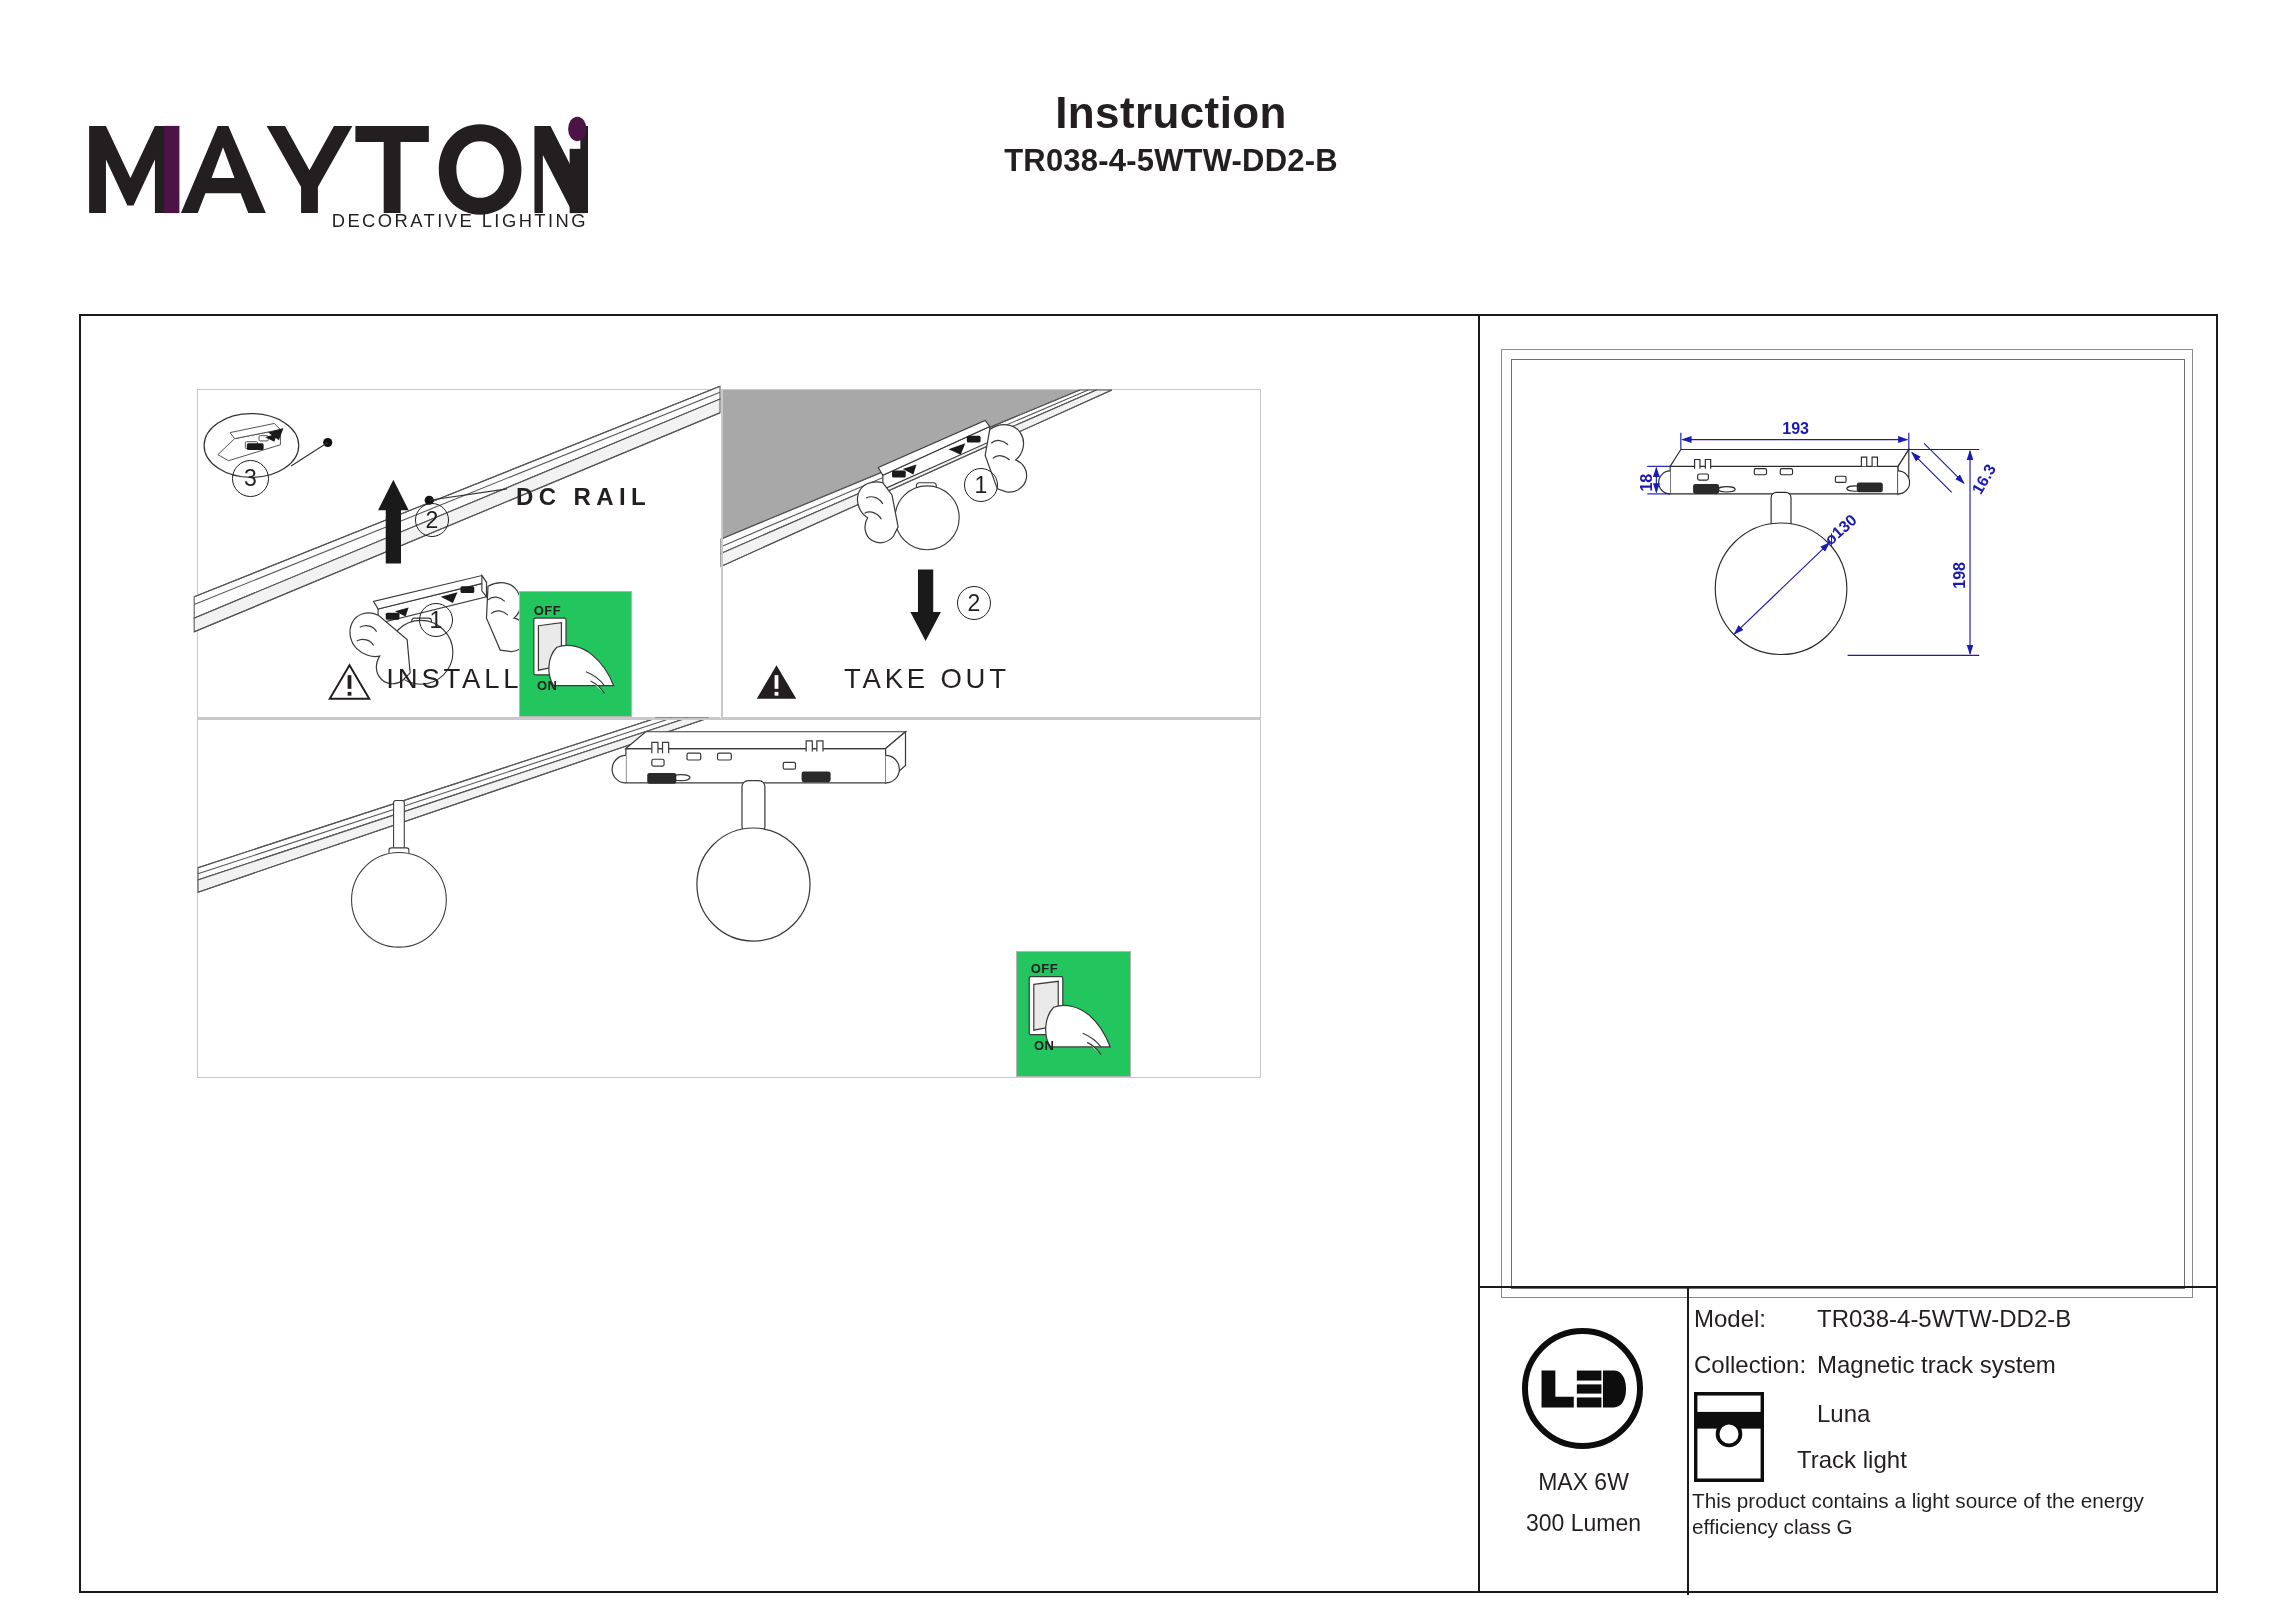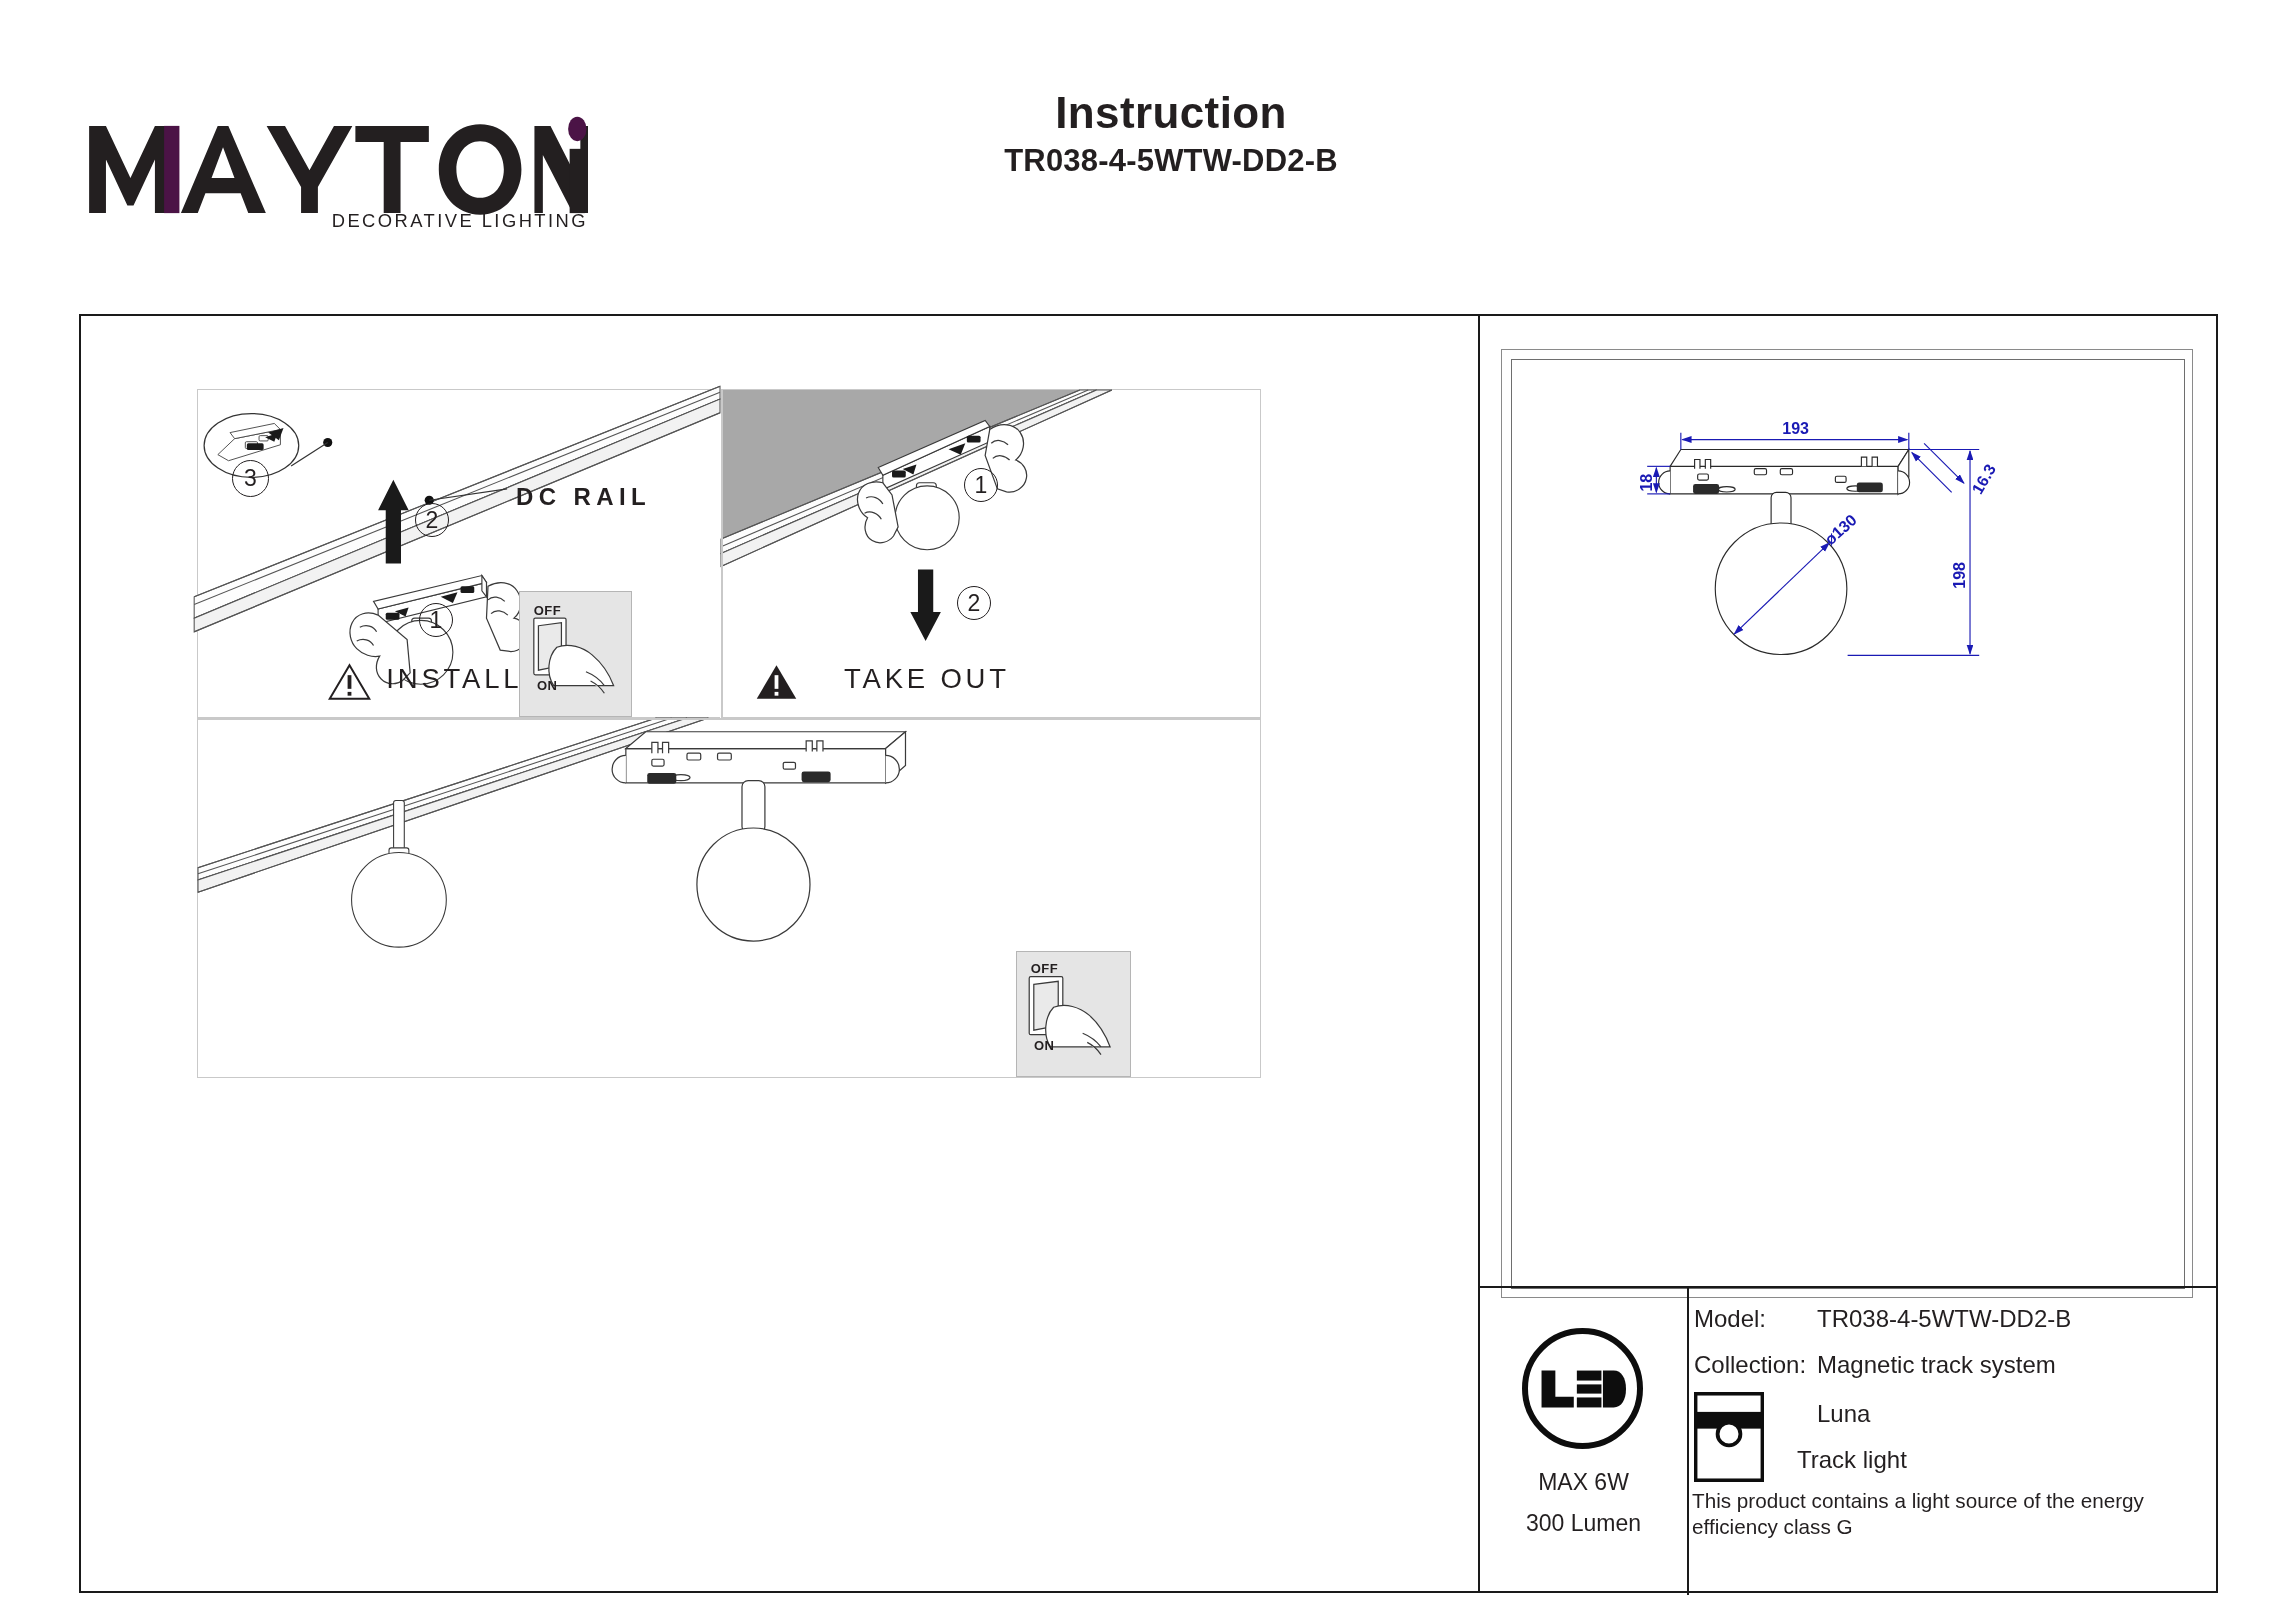--- a/index.html
+++ b/index.html
@@ -38,21 +38,21 @@
   .warn{position:absolute;display:flex;align-items:flex-start;gap:15.3px;}
   .warn-text{font-size:27.5px;letter-spacing:3.8px;font-weight:500;color:#231f20;}
   #warn-install{left:130px;top:273px;}
   #warn-takeout{left:673px;top:273px;gap:46px;}
 
   
   #dcrail-label{position:absolute;left:318px;top:93px;font-size:24px;
                 letter-spacing:5.4px;font-weight:bold;color:#231f20;}
 
   
-  .switchbox{position:absolute;box-sizing:border-box;border:1.5px solid #b5b5b5;background:#e5e5e5;overflow:hidden;text-decoration:underline;}
+  .switchbox{position:absolute;box-sizing:border-box;border:1.5px solid #b5b5b5;background:#22c55e;overflow:hidden;text-decoration:underline;}
   #switchbox-1{left:438px;top:275px;width:113px;height:126px;}
   #switchbox-2{left:935px;top:635px;width:115px;height:126px;}
   .sw-off{position:absolute;font-size:13px;font-weight:bold;letter-spacing:0.4px;color:#231f20;}
   .sw-on{position:absolute;font-size:13px;font-weight:bold;letter-spacing:0.4px;color:#231f20;}
 
   
   .badge{position:absolute;border:1.9px solid #231f20;border-radius:50%;
          display:flex;align-items:center;justify-content:center;
          font-size:23px;color:#231f20;background:transparent;}
 

